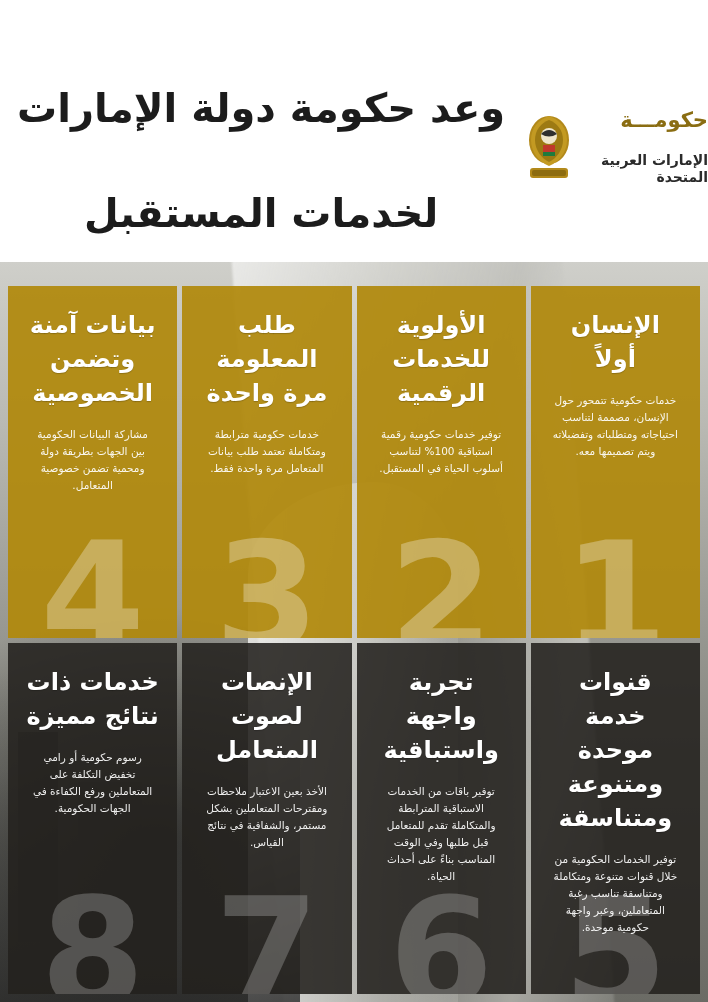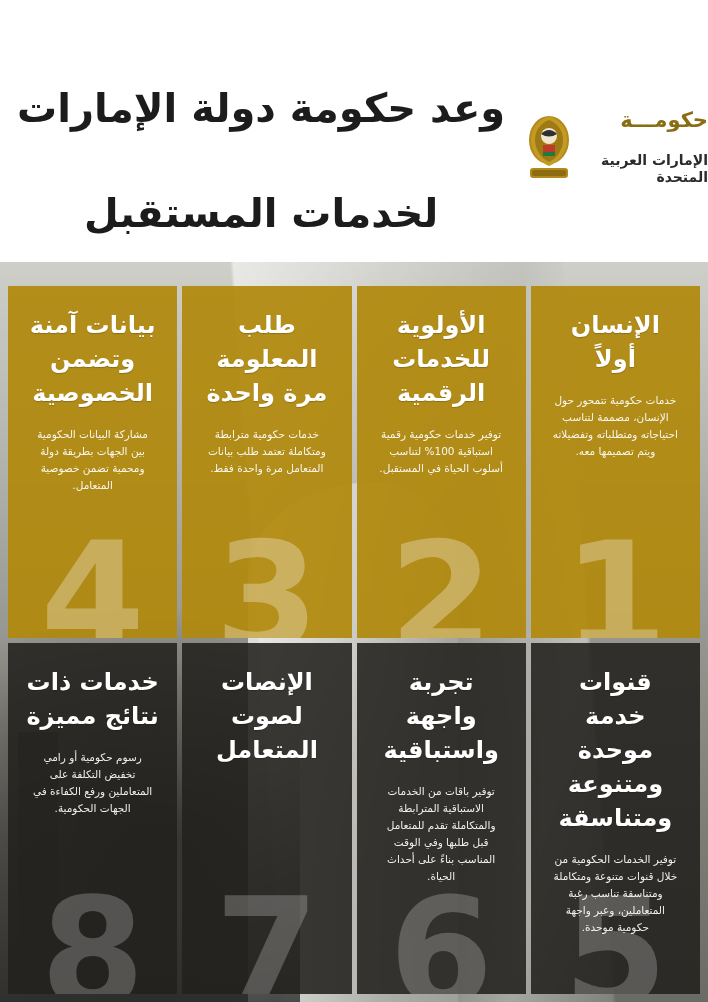--- a/index.html
+++ b/index.html
@@ -242,20 +242,21 @@
       </div>
 
       <div class="card dark">
         <div class="card-title">تجربة واجهة واستباقية</div>
         <div class="card-desc">توفير باقات من الخدمات الاستباقية المترابطة والمتكاملة تقدم للمتعامل قبل طلبها وفي الوقت المناسب بناءً على أحداث الحياة.</div>
         <div class="card-num">6</div>
       </div>
 
       <div class="card dark">
         <div class="card-title">الإنصات لصوت المتعامل</div>
+        <div class="card-desc">الأخذ بعين الاعتبار ملاحظات ومقترحات المتعاملين بشكل مستمر، والشفافية في نتائج القياس.</div>
         <div class="card-num">7</div>
       </div>
 
       <div class="card dark">
         <div class="card-title">خدمات ذات نتائج مميزة</div>
         <div class="card-desc">رسوم حكومية أو رامي تخفيض التكلفة على المتعاملين ورفع الكفاءة في الجهات الحكومية.</div>
         <div class="card-num">8</div>
       </div>
 
     </div>

